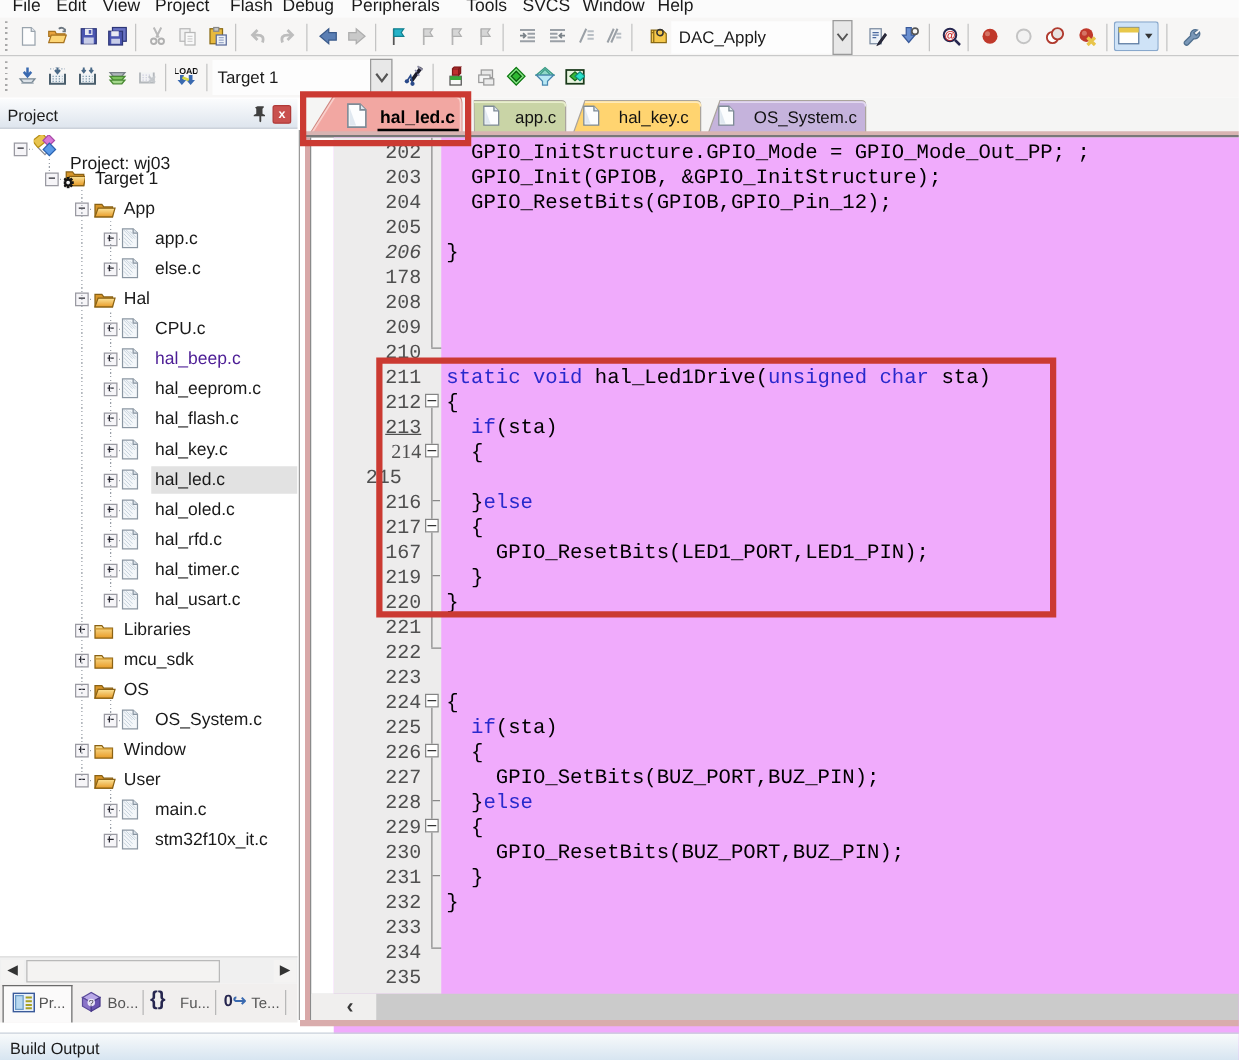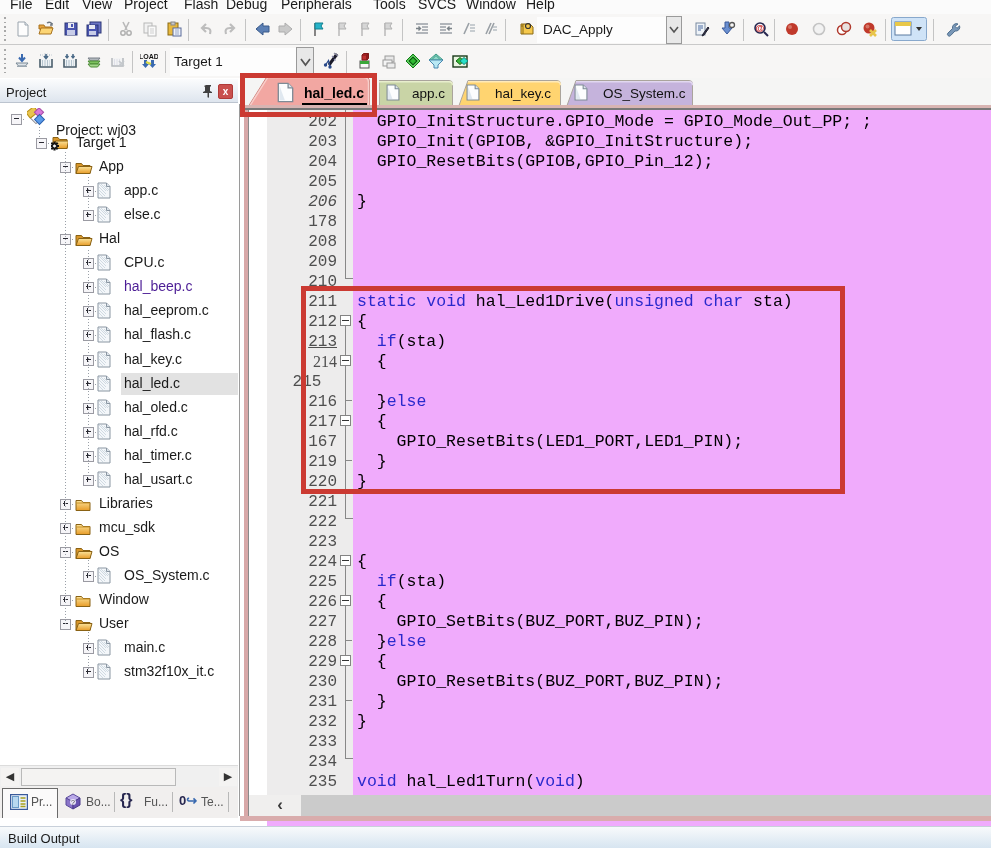--- a/index.html
+++ b/index.html
@@ -683,21 +683,20 @@
       <div class="abs mono" style="left:90px;top:542px;">  {</div>
       <div class="abs num" style="left:10px;top:562px;width:60px;">230</div>
       <div class="abs mono" style="left:90px;top:562px;">    GPIO_ResetBits(BUZ_PORT,BUZ_PIN);</div>
       <div class="abs num" style="left:10px;top:582px;width:60px;">231</div>
       <div class="abs mono" style="left:90px;top:582px;">  }</div>
       <div class="abs num" style="left:10px;top:602px;width:60px;">232</div>
       <div class="abs mono" style="left:90px;top:602px;">}</div>
       <div class="abs num" style="left:10px;top:622px;width:60px;">233</div>
       <div class="abs num" style="left:10px;top:642px;width:60px;">234</div>
       <div class="abs num" style="left:10px;top:662px;width:60px;">235</div>
-      <div class="abs mono" style="left:90px;top:662px;"><span class="kw">void</span> hal_Led1Turn(<span class="kw">void</span>)</div>
       <div class="abs" style="left:78px;top:0px;width:1px;height:168px;background:#888;"></div>
       <div class="abs" style="left:78px;top:168px;width:8px;height:1px;background:#888;"></div>
       <div class="abs" style="left:78px;top:216px;width:1px;height:192px;background:#888;"></div>
       <div class="abs" style="left:73px;top:205px;width:11px;height:11px;background:#fff;border:1px solid #848484;"></div>
       <div class="abs" style="left:75px;top:210px;width:7px;height:1px;background:#333;"></div>
       <div class="abs" style="left:73px;top:245px;width:11px;height:11px;background:#fff;border:1px solid #848484;"></div>
       <div class="abs" style="left:75px;top:250px;width:7px;height:1px;background:#333;"></div>
       <div class="abs" style="left:73px;top:305px;width:11px;height:11px;background:#fff;border:1px solid #848484;"></div>
       <div class="abs" style="left:75px;top:310px;width:7px;height:1px;background:#333;"></div>
       <div class="abs" style="left:79px;top:290px;width:6px;height:1px;background:#888;"></div>

